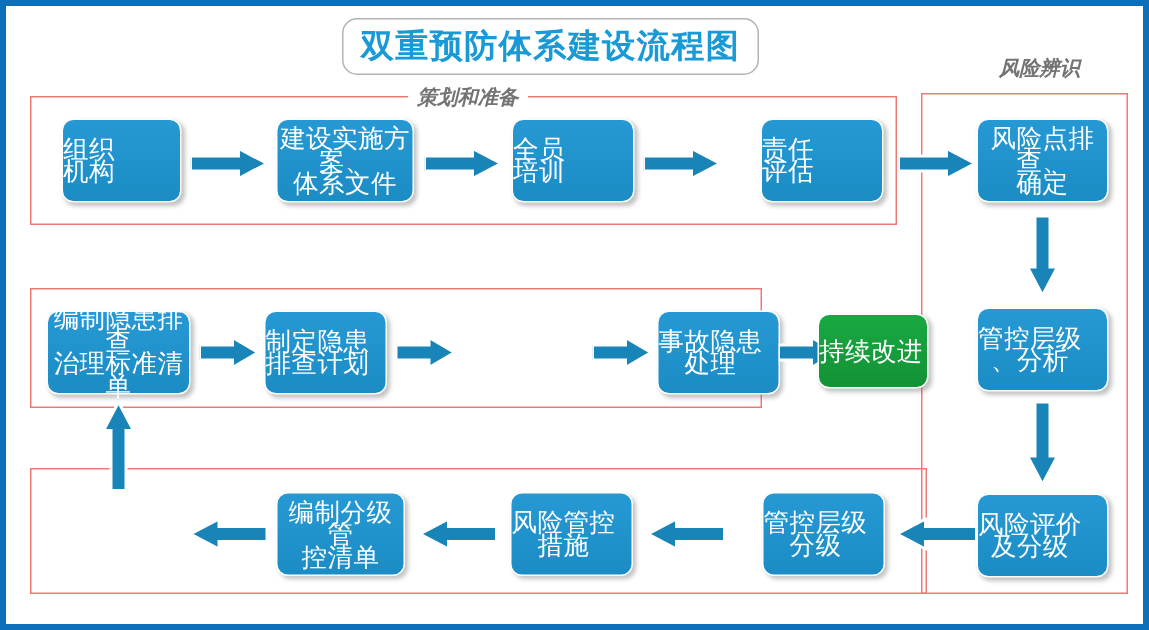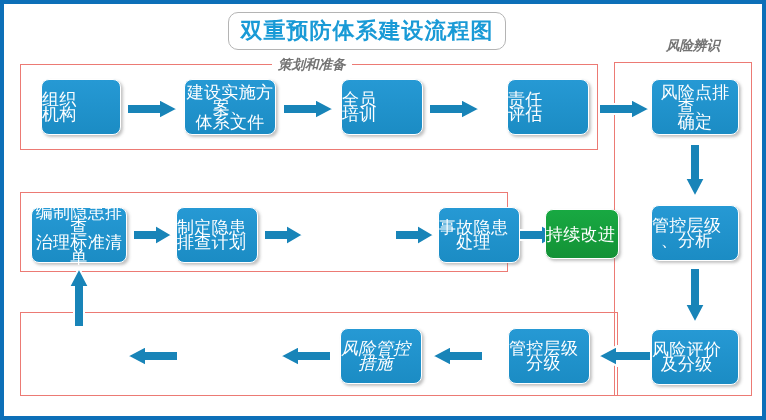--- a/index.html
+++ b/index.html
@@ -248,28 +248,34 @@
     </div>
   </div>
 
 
   <div class="arrow" style="left:127px;top:345px;">
     <svg width="52" height="22" viewBox="0 0 52 22">
       <polygon points="51,6 19,6 19,1 0,11 19,21 19,16 51,16" fill="#1884b8" stroke="#ffffff" stroke-width="2"></polygon>
     </svg>
   </div>
 
+  <div class="node blue" style="left:184px;top:328px;width:86px;height:56px;">
+    <div>
+      <span>编制分级管</span>
+      <span>控清单</span>
+    </div>
+  </div>
 
   <div class="arrow" style="left:280px;top:345px;">
     <svg width="52" height="22" viewBox="0 0 52 22">
       <polygon points="51,6 19,6 19,1 0,11 19,21 19,16 51,16" fill="#1884b8" stroke="#ffffff" stroke-width="2"></polygon>
     </svg>
   </div>
 
-  <div class="node blue" style="left:340px;top:328px;width:82px;height:56px;font-style:italic;">
+  <div class="node blue" style="left:340px;top:328px;width:82px;height:56px;">
     <div>
       <span>风险管控</span>
       <span>措施</span>
     </div>
   </div>
 
   <div class="arrow" style="left:432px;top:345px;">
     <svg width="52" height="22" viewBox="0 0 52 22">
       <polygon points="51,6 19,6 19,1 0,11 19,21 19,16 51,16" fill="#1884b8" stroke="#ffffff" stroke-width="2"></polygon>
     </svg>

